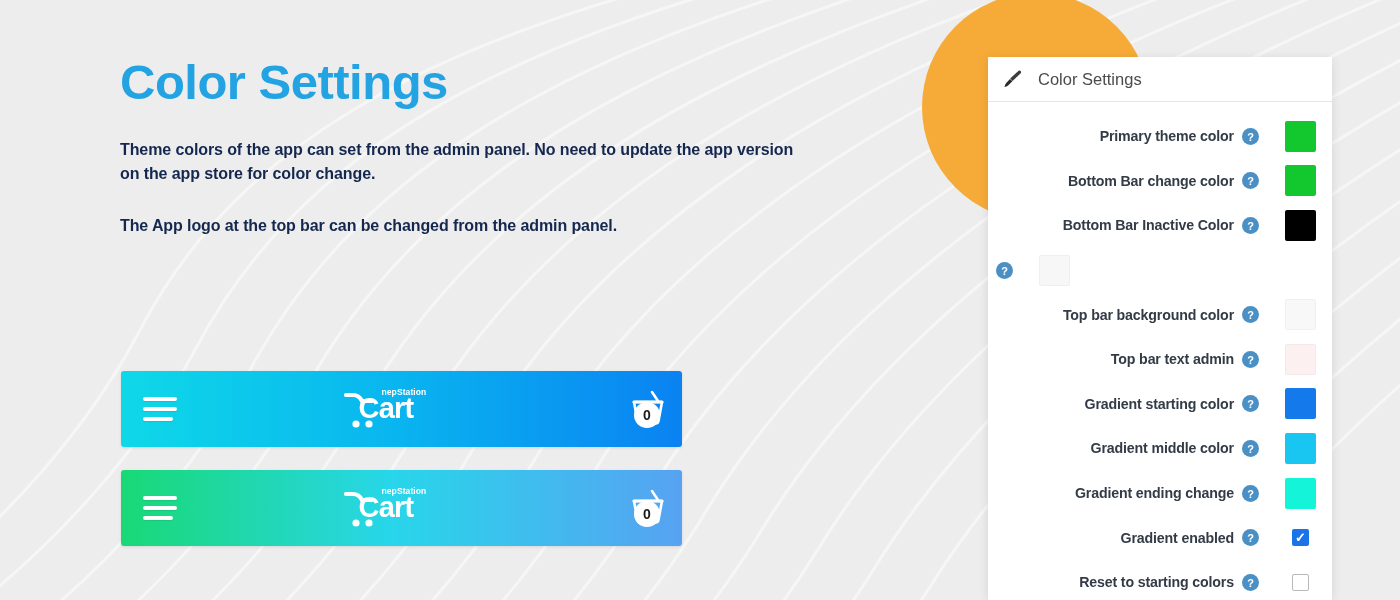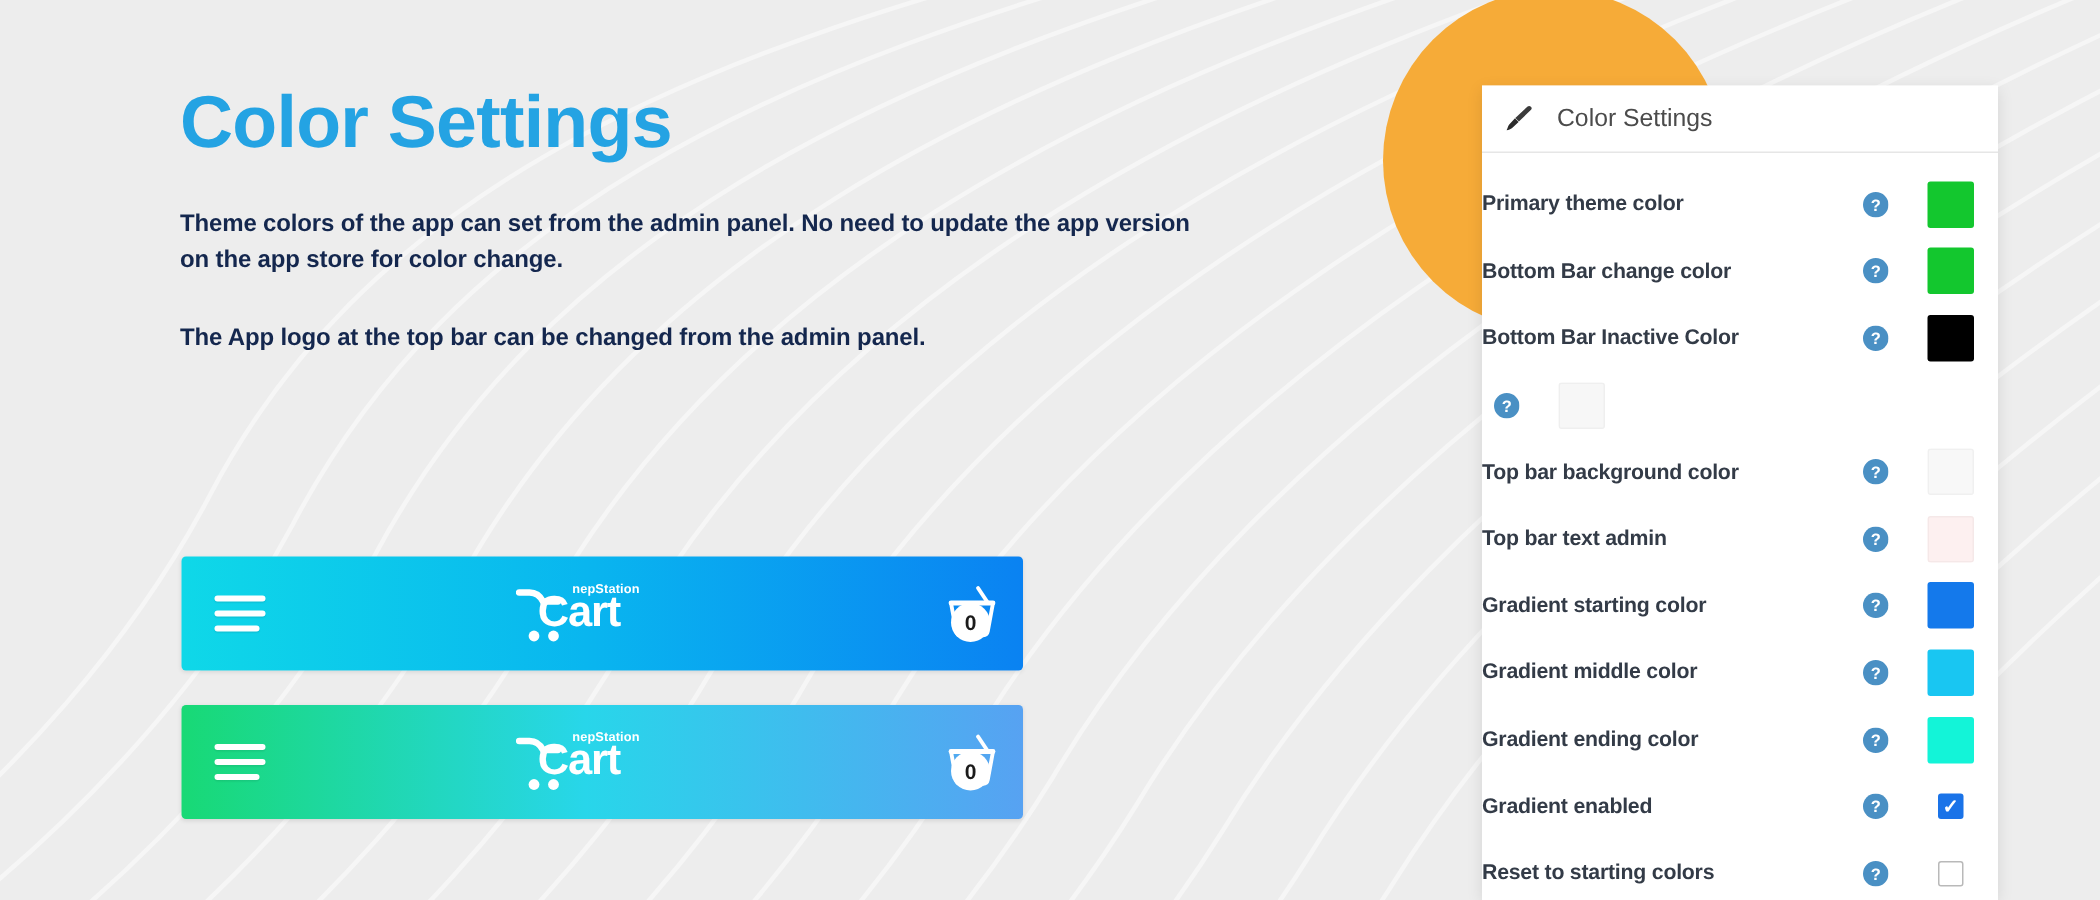--- a/index.html
+++ b/index.html
@@ -171,21 +171,21 @@
 
   #panel-rows { padding-top: 12px; }
   .setting-row {
     display: flex;
     align-items: center;
     height: 44.6px;
     padding-right: 16px;
   }
   .setting-label {
     flex: 1;
-    text-align: left;
+    text-align: right;
     font-size: 14.2px;
     font-weight: bold;
     color: #333b47;
     letter-spacing: -0.15px;
     white-space: nowrap;
   }
   .help-icon {
     margin-left: 8px;
     margin-right: 26px;
     width: 17px; height: 17px;
@@ -394,21 +394,21 @@
         </div>
         <div class="setting-row">
           <div class="setting-label">Gradient middle color</div>
           <span class="help-icon"><svg width="17" height="17" viewBox="0 0 17 17" aria-hidden="true">
               <circle cx="8.5" cy="8.5" r="8.5" fill="#4a90c4"></circle>
               <text x="8.5" y="12.6" text-anchor="middle" font-family="Liberation Sans, sans-serif" font-size="11" font-weight="bold" fill="#ffffff">?</text>
             </svg></span>
           <div class="swatch" style="background: rgb(25, 198, 242);"></div>
         </div>
         <div class="setting-row">
-          <div class="setting-label">Gradient ending color</div>
+          <div class="setting-label">Gradient ending change</div>
           <span class="help-icon"><svg width="17" height="17" viewBox="0 0 17 17" aria-hidden="true">
               <circle cx="8.5" cy="8.5" r="8.5" fill="#4a90c4"></circle>
               <text x="8.5" y="12.6" text-anchor="middle" font-family="Liberation Sans, sans-serif" font-size="11" font-weight="bold" fill="#ffffff">?</text>
             </svg></span>
           <div class="swatch" style="background: rgb(19, 244, 216);"></div>
         </div>
         <div class="setting-row">
           <div class="setting-label">Gradient enabled</div>
           <span class="help-icon"><svg width="17" height="17" viewBox="0 0 17 17" aria-hidden="true">
               <circle cx="8.5" cy="8.5" r="8.5" fill="#4a90c4"></circle>

